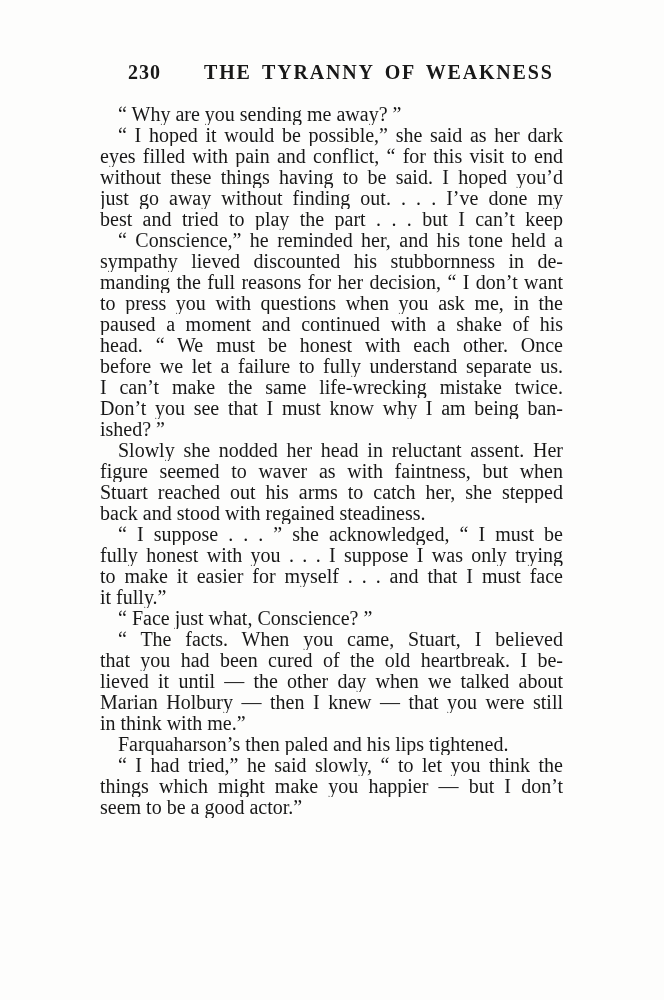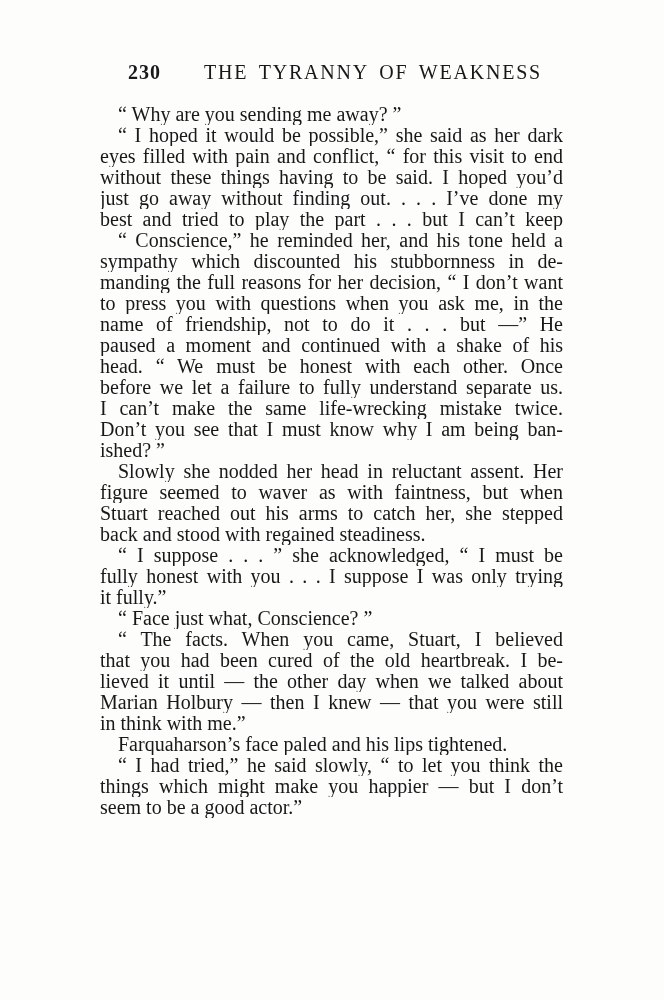--- a/index.html
+++ b/index.html
@@ -29,21 +29,21 @@
     top: 0;
     font-size: 20px;
     font-weight: bold;
     letter-spacing: 1px;
   }
   .running-title {
     position: absolute;
     left: 204px;
     top: 0;
     font-size: 20px;
-    font-weight: normal;
+    font-weight: bold;
     letter-spacing: 1.8px;
     word-spacing: 4px;
     white-space: nowrap;
   }
   .page-body {
     position: absolute;
     left: 100px;
     top: 104px;
     width: 463px;
     font-size: 20px;
@@ -80,54 +80,54 @@
       </div>
       <div class="paragraph">
         <div class="line indent">“ I hoped it would be possible,” she said as her dark</div>
         <div class="line">eyes filled with pain and conflict, “ for this visit to end</div>
         <div class="line">without these things having to be said.  I hoped you’d</div>
         <div class="line">just go away without finding out. . . .  I’ve done my</div>
         <div class="line">best and tried to play the part . . . but I can’t keep</div>
       </div>
       <div class="paragraph">
         <div class="line indent">“ Conscience,” he reminded her, and his tone held a</div>
-        <div class="line">sympathy which discounted his stubbornness in de-</div>
+        <div class="line">sympathy lieved discounted his stubbornness in de-</div>
         <div class="line">manding the full reasons for her decision, “ I don’t want</div>
         <div class="line">to press you with questions when you ask me, in the</div>
-        <div class="line">name of friendship, not to do it . . . but —”  He</div>
         <div class="line">paused a moment and continued with a shake of his</div>
         <div class="line">head.  “ We must be honest with each other.  Once</div>
         <div class="line">before we let a failure to fully understand separate us.</div>
         <div class="line">I can’t make the same life-wrecking mistake twice.</div>
         <div class="line">Don’t you see that I must know why I am being ban-</div>
         <div class="line last">ished? ”</div>
       </div>
       <div class="paragraph">
         <div class="line indent">Slowly she nodded her head in reluctant assent.  Her</div>
         <div class="line">figure seemed to waver as with faintness, but when</div>
         <div class="line">Stuart reached out his arms to catch her, she stepped</div>
         <div class="line last">back and stood with regained steadiness.</div>
       </div>
       <div class="paragraph">
         <div class="line indent">“ I suppose . . . ” she acknowledged, “ I must be</div>
         <div class="line">fully honest with you . . . I suppose I was only trying</div>
+        <div class="line">to make it easier for myself . . . and that I must face</div>
         <div class="line last">it fully.”</div>
       </div>
       <div class="paragraph">
         <div class="line last indent">“ Face just what, Conscience? ”</div>
       </div>
       <div class="paragraph">
         <div class="line indent">“ The facts.  When you came, Stuart, I believed</div>
         <div class="line">that you had been cured of the old heartbreak.  I be-</div>
         <div class="line">lieved it until — the other day when we talked about</div>
         <div class="line">Marian Holbury — then I knew — that you were still</div>
         <div class="line last">in think with me.”</div>
       </div>
       <div class="paragraph">
-        <div class="line last indent">Farquaharson’s face paled and his lips tightened.</div>
+        <div class="line last indent">Farquaharson’s then paled and his lips tightened.</div>
       </div>
       <div class="paragraph">
         <div class="line indent">“ I had tried,” he said slowly, “ to let you think the</div>
         <div class="line">things which might make you happier — but I don’t</div>
         <div class="line last">seem to be a good actor.”</div>
       </div>
     </div>
 </div>
 
 </body></html>

